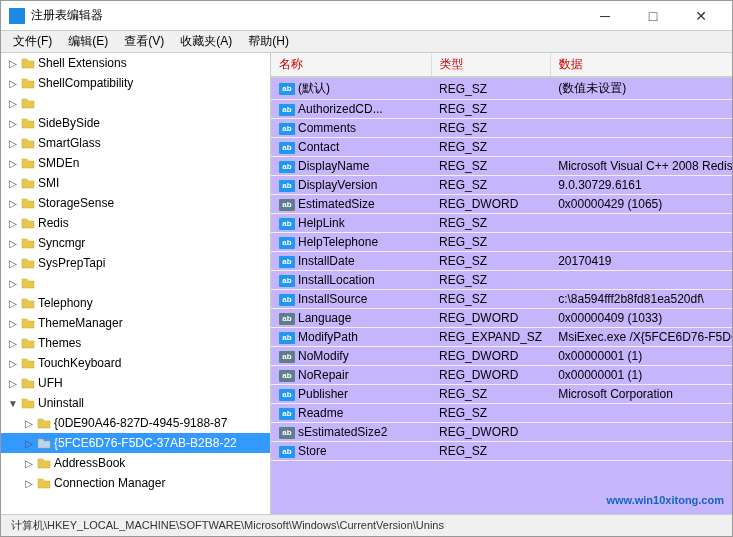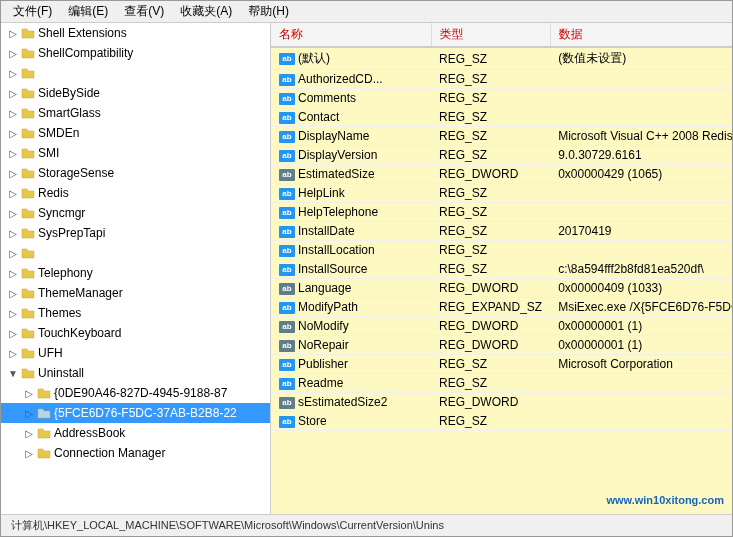--- a/index.html
+++ b/index.html
@@ -75,21 +75,21 @@
     }
     .left-pane {
       width: 270px;
       background: #fff;
       border-right: 1px solid #ccc;
       overflow-y: auto;
       overflow-x: hidden;
     }
     .right-pane {
       flex: 1;
-      background: #fef9c3;
+      background: #c4b5fd;
       overflow-y: auto;
       overflow-x: auto;
       position: relative;
     }
     .tree-item {
       display: flex;
       align-items: center;
       height: 20px;
       padding-left: 4px;
       cursor: pointer;
@@ -180,20 +180,36 @@
     .right-wrapper {
       position: relative;
       height: 100%;
     }
   </style>
 </head>
 <body>
 
 <div class="window">
 
+  <div class="title-bar">
+    <span class="title-bar-icon">
+      <svg width="16" height="16" viewBox="0 0 16 16">
+        <rect width="7" height="7" x="1" y="1" fill="#1e88e5"></rect>
+        <rect width="7" height="7" x="9" y="1" fill="#1e88e5"></rect>
+        <rect width="7" height="7" x="1" y="9" fill="#1e88e5"></rect>
+        <rect width="7" height="7" x="9" y="9" fill="#1e88e5"></rect>
+      </svg>
+    </span>
+    <span class="title-bar-text">注册表编辑器</span>
+    <div class="title-bar-buttons">
+      <button class="title-btn">─</button>
+      <button class="title-btn">□</button>
+      <button class="title-btn close">✕</button>
+    </div>
+  </div>
 
   <div class="menu-bar">
     <span class="menu-item">文件(F)</span>
     <span class="menu-item">编辑(E)</span>
     <span class="menu-item">查看(V)</span>
     <span class="menu-item">收藏夹(A)</span>
     <span class="menu-item">帮助(H)</span>
   </div>
 
   <div class="content-area">

